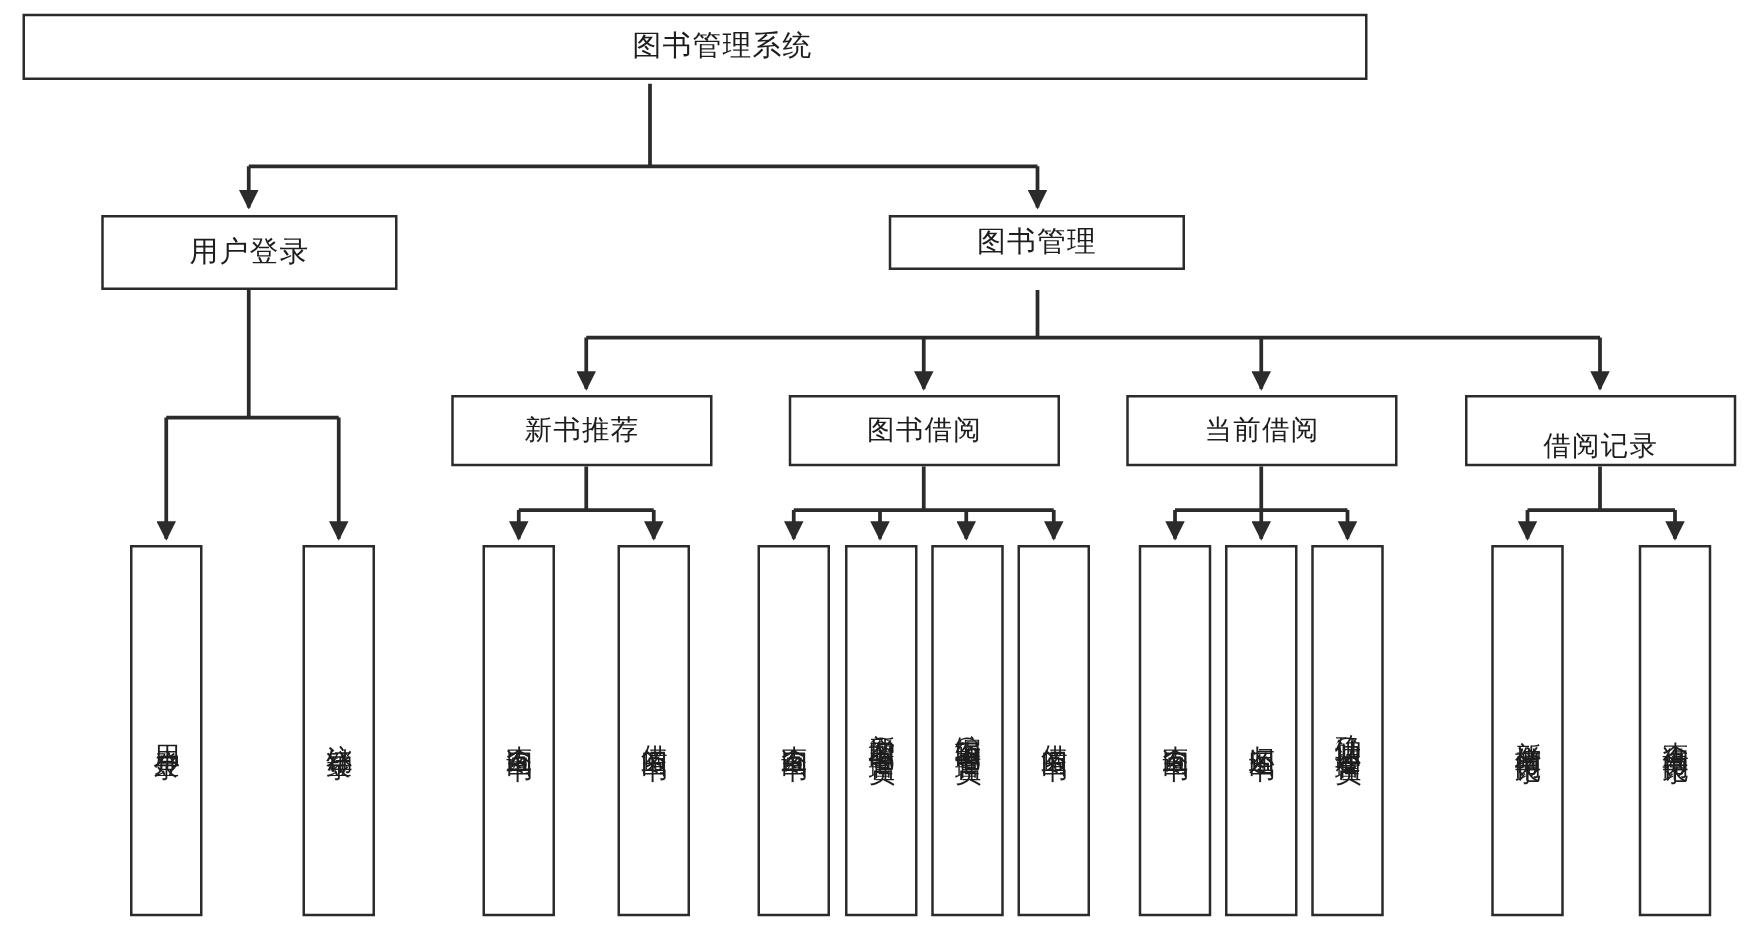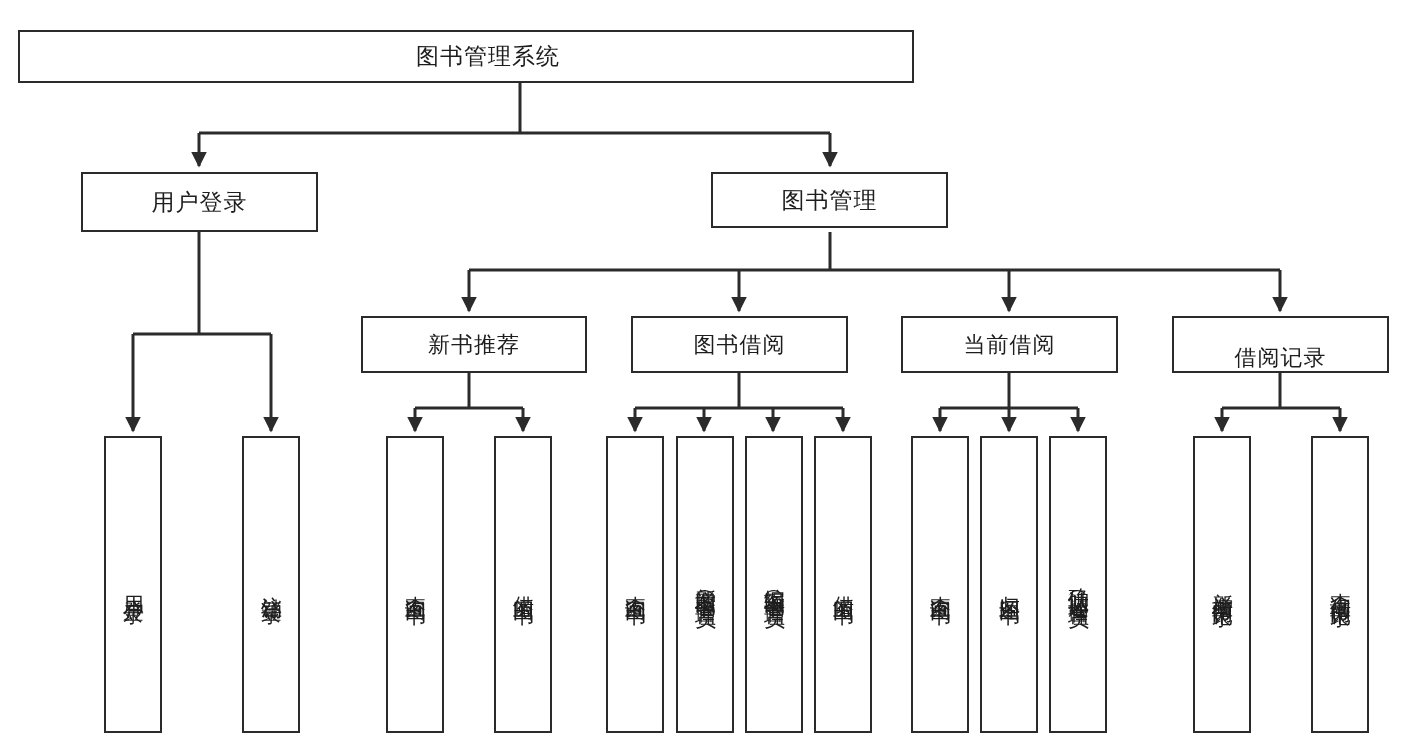--- a/index.html
+++ b/index.html
@@ -114,32 +114,32 @@
       <path d="M 1009 408 L 1009 431" marker-end="url(#arrow)"></path>
       <path d="M 1078 408 L 1078 431" marker-end="url(#arrow)"></path>
 
       <path d="M 1280 373 L 1280 408"></path>
       <path d="M 1222 408 L 1340 408"></path>
       <path d="M 1222 408 L 1222 431" marker-end="url(#arrow)"></path>
       <path d="M 1340 408 L 1340 431" marker-end="url(#arrow)"></path>
     </g>
   </svg>
 
-  <div class="node root" style="left:18px; top:30px; width:896px; height:53px;padding-left:44px;">
+  <div class="node root" style="left:18px; top:11px; width:1076px; height:53px;padding-left:44px;">
     <span>图书管理系统</span>
   </div>
 
   <div class="node lvl2" style="left:81px; top:172px; width:237px; height:60px;">
     <span>用户登录</span>
   </div>
-  <div class="node lvl2" style="left:711px; top:172px; width:237px; height:56px;">
+  <div class="node lvl2" style="left:711px; top:172px; width:237px; height:44px;">
     <span>图书管理</span>
   </div>
 
-  <div class="node lvl3" style="left:361px; top:316px; width:226px; height:57px;">
+  <div class="node lvl3" style="left:361px; top:316px; width:209px; height:57px;">
     <span>新书推荐</span>
   </div>
   <div class="node lvl3" style="left:901px; top:316px; width:217px; height:57px;">
     <span>当前借阅</span>
   </div>
   <div class="node lvl3" style="left:631px; top:316px; width:217px; height:57px;">
     <span>图书借阅</span>
   </div>
   <div class="node lvl3" style="left:1172px; top:316px; width:217px; height:57px;align-items:flex-end;">
     <span>借阅记录</span>

